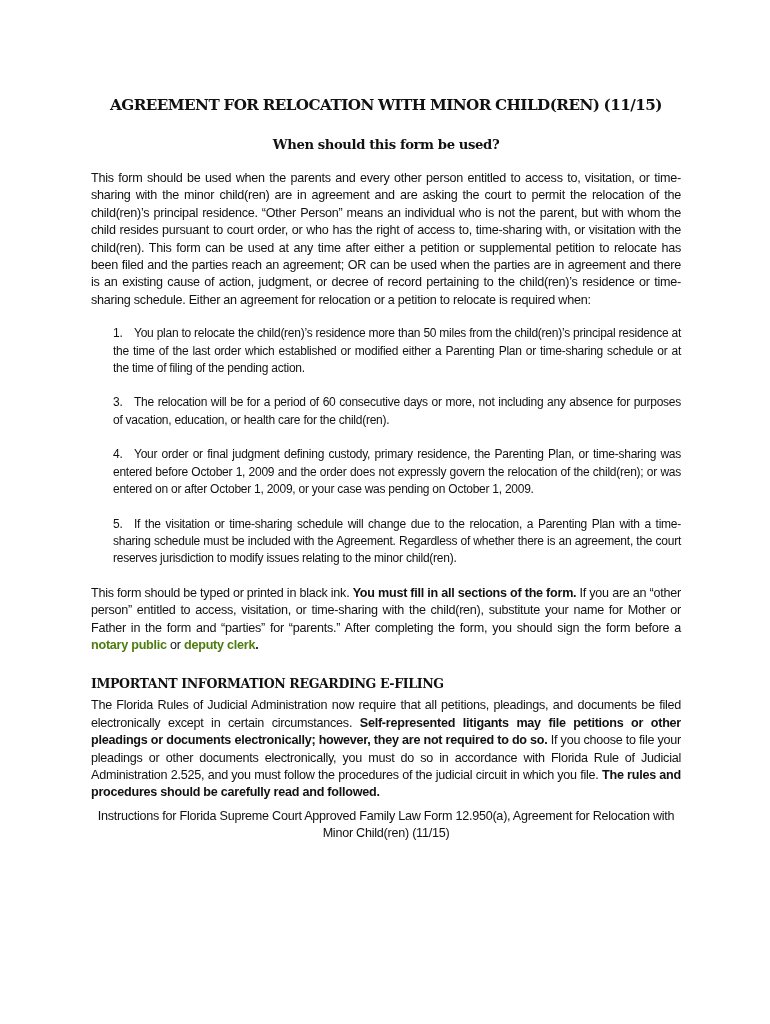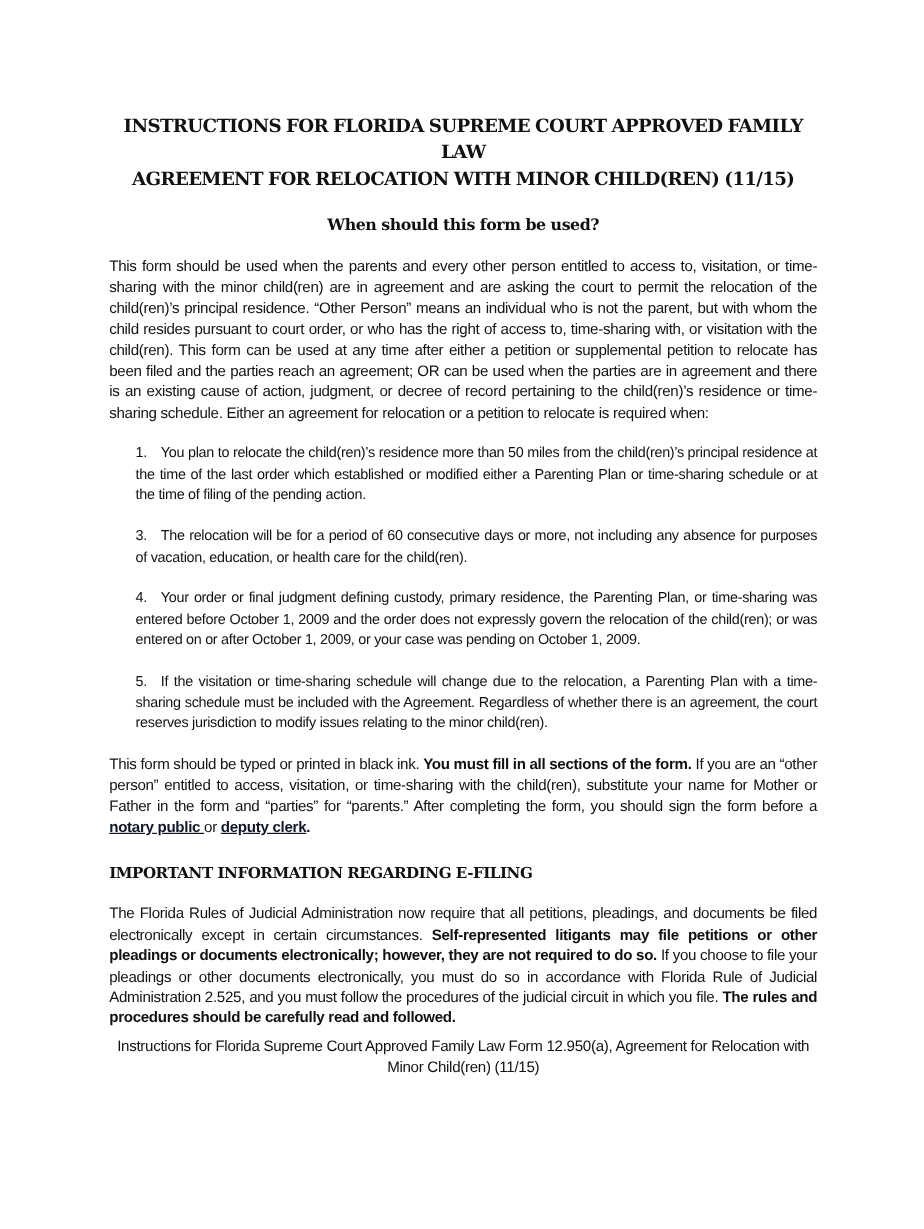--- a/index.html
+++ b/index.html
@@ -62,45 +62,43 @@
       letter-spacing: -0.25px;
     }
     .list li .num {
       display: inline-block;
       width: 21px;
     }
     .after-list { margin-top: 2px; }
     .b { font-weight: bold; }
     .u-link {
       font-weight: bold;
-      text-decoration: underline;
-      color: #0f172a;
+      color: #4d7c0f;
       cursor: pointer;
     }
     .efiling-heading {
       font-family: "DejaVu Serif", "Liberation Serif", serif;
       font-weight: bold;
       font-size: 12.6px;
       line-height: 18px;
       margin: 21px 0 0 0;
       letter-spacing: -0.4px;
     }
-    .efiling { margin-top: 16px; }
+    .efiling { margin-top: 4px; }
     .footer {
       margin-top: 6px;
       text-align: center;
     }
   </style>
 </head>
 <body>
 
 <div class="page">
 
   <div class="title">
-    <div>INSTRUCTIONS FOR FLORIDA SUPREME COURT APPROVED FAMILY LAW</div>
     <div>AGREEMENT FOR RELOCATION WITH MINOR CHILD(REN) (11/15)</div>
   </div>
 
   <div class="subheading">When should this form be used?</div>
 
   <p class="para intro">This form should be used when the parents and every other person entitled to access to, visitation, or time-sharing with the minor child(ren) are in agreement and are asking the court to permit the relocation of the child(ren)’s principal residence.  “Other Person” means an individual who is not the parent, but with whom the child resides pursuant to court order, or who has the right of access to, time-sharing with, or visitation with the child(ren).  This form can be used at any time after either a petition or supplemental petition to relocate has been filed and the parties reach an agreement; OR can be used when the parties are in agreement and there is an existing cause of action, judgment, or decree of record pertaining to the child(ren)’s residence or time-sharing schedule.  Either an agreement for relocation or a petition to relocate is required when:</p>
 
   <ol class="list">
     <li>
       <span class="num">1.</span><span>You plan to relocate the child(ren)’s residence more than 50 miles from the child(ren)’s principal residence at the time of the last order which established or modified either a Parenting Plan or time-sharing schedule or at the time of filing of the pending action.</span>

